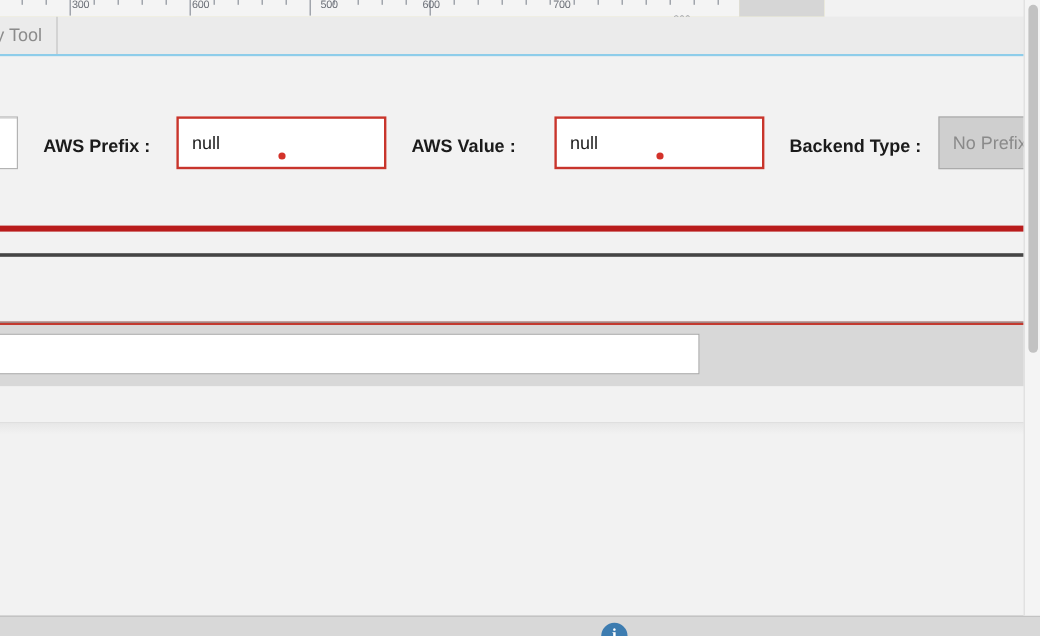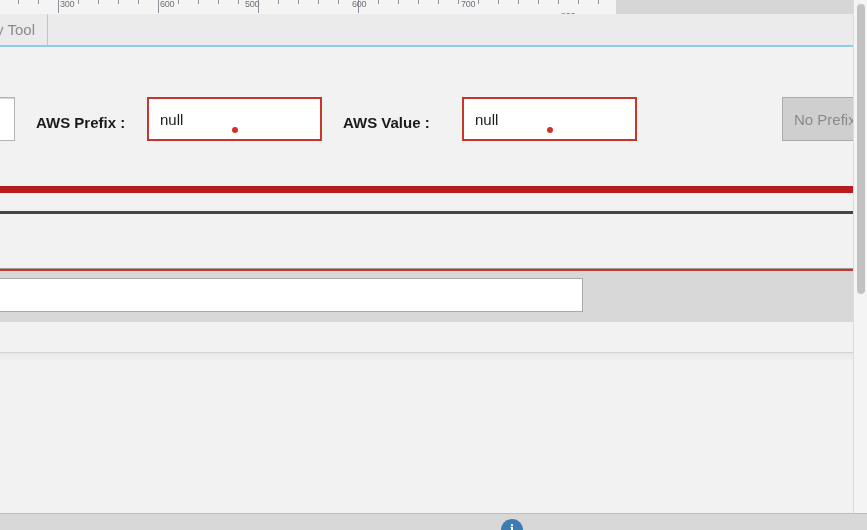--- a/index.html
+++ b/index.html
@@ -15,21 +15,21 @@
     font-family: "Liberation Sans", sans-serif;
     font-size: 13px;
     color: #1f1f1f;
     position: relative;
   }
 
   
   #ruler {
     position: absolute;
     left: 0; top: 0;
-    width: 867px; height: 14px;
+    width: 687px; height: 14px;
     background: #fef9c3;
     border-bottom: 1px solid #b9bcc2;
     overflow: hidden;
   }
   #ruler .ruler-strip {
     position: absolute;
     left: 0; top: 0;
     width: 616px; height: 14px;
     background: #f4f4f4;
   }
@@ -102,21 +102,21 @@
     right: 0; height: 31px;
     background: #ebebeb;
   }
 
   
   #form-panel {
     position: absolute;
     left: 0; top: 47px;
     width: 867px; height: 146px;
     background: #f2f2f2;
-    border-bottom: 7px solid #b91c1c;
+    border-bottom: 5px solid #b91c1c;
     box-sizing: border-box;
   }
 
   .field-row {
     position: absolute;
     left: 0; top: 50px;
     width: 867px; height: 58px;
     display: block;
   }
 
@@ -310,21 +310,21 @@
       <div class="tick minor" style="left: 458px;"></div>
       <div class="tick minor" style="left: 478px;"></div>
       <div class="tick minor" style="left: 498px;"></div>
       <div class="tick minor" style="left: 518px;"></div>
       <div class="tick minor" style="left: 538px;"></div>
       <div class="tick minor" style="left: 558px;"></div>
       <div class="tick minor" style="left: 578px;"></div>
       <div class="tick minor" style="left: 598px;"></div>
       <div class="ruler-label" style="left: 60px;">300</div>
       <div class="ruler-label" style="left: 160px;">600</div>
-      <div class="ruler-label" style="left: 245px;">500</div>
+      <div class="ruler-label" style="left: 267px;">500</div>
       <div class="ruler-label" style="left: 352px;">600</div>
       <div class="ruler-label" style="left: 461px;">700</div>
       <div class="ruler-label" style="left: 561px; margin-top: 12px;">800</div>
     </div>
 </div>
 
 <div id="tabbar">
   <div class="tab inactive">
     <span>y Tool</span>
   </div>
@@ -343,20 +343,21 @@
       <span>null</span>
       <span class="red-dot" id="field-prefix-dot"></span>
     </div>
 
     <div class="field-label" id="field-region-label">AWS Value :</div>
     <div class="text-input" id="field-region-input">
       <span>null</span>
       <span class="red-dot" id="field-region-dot"></span>
     </div>
 
+    <div class="field-label" id="field-backend-label">Backend Type :</div>
     <div class="text-input disabled" id="field-backend-input">
       <span>No Prefix</span>
     </div>
 
   </div>
 </div>
 
 <div id="sub-band"></div>
 
 <div id="mid-gap"></div>

